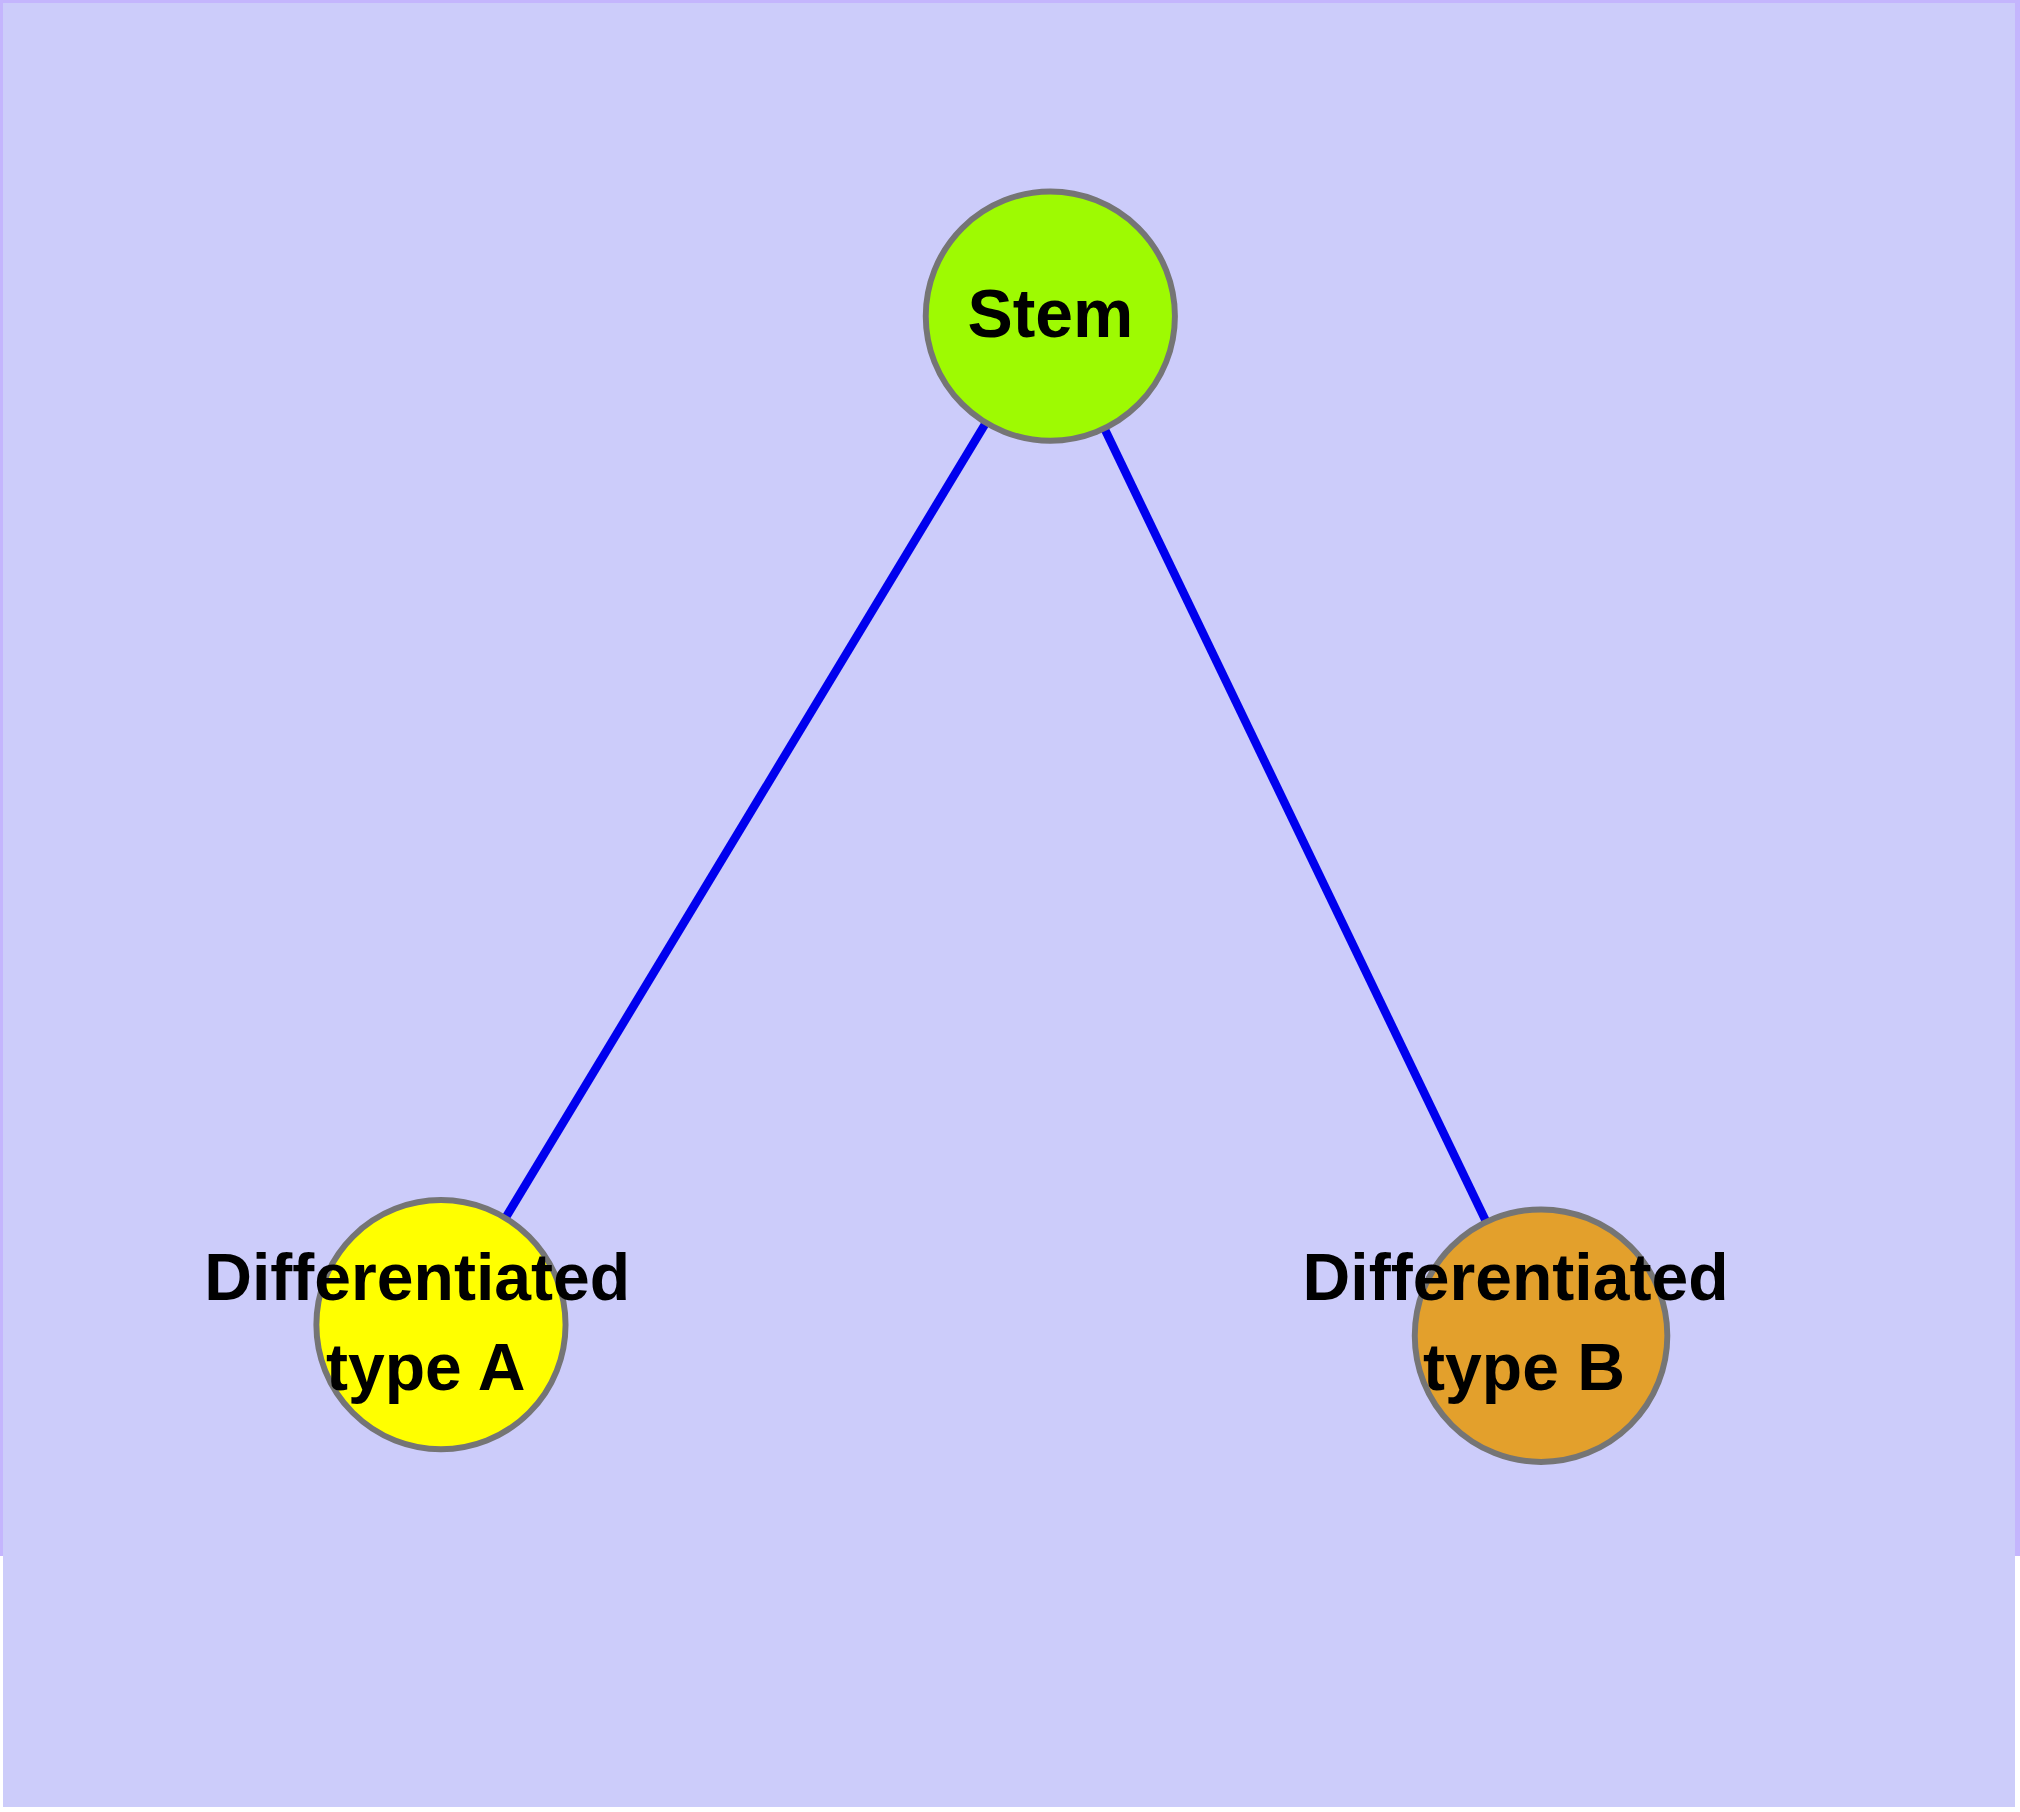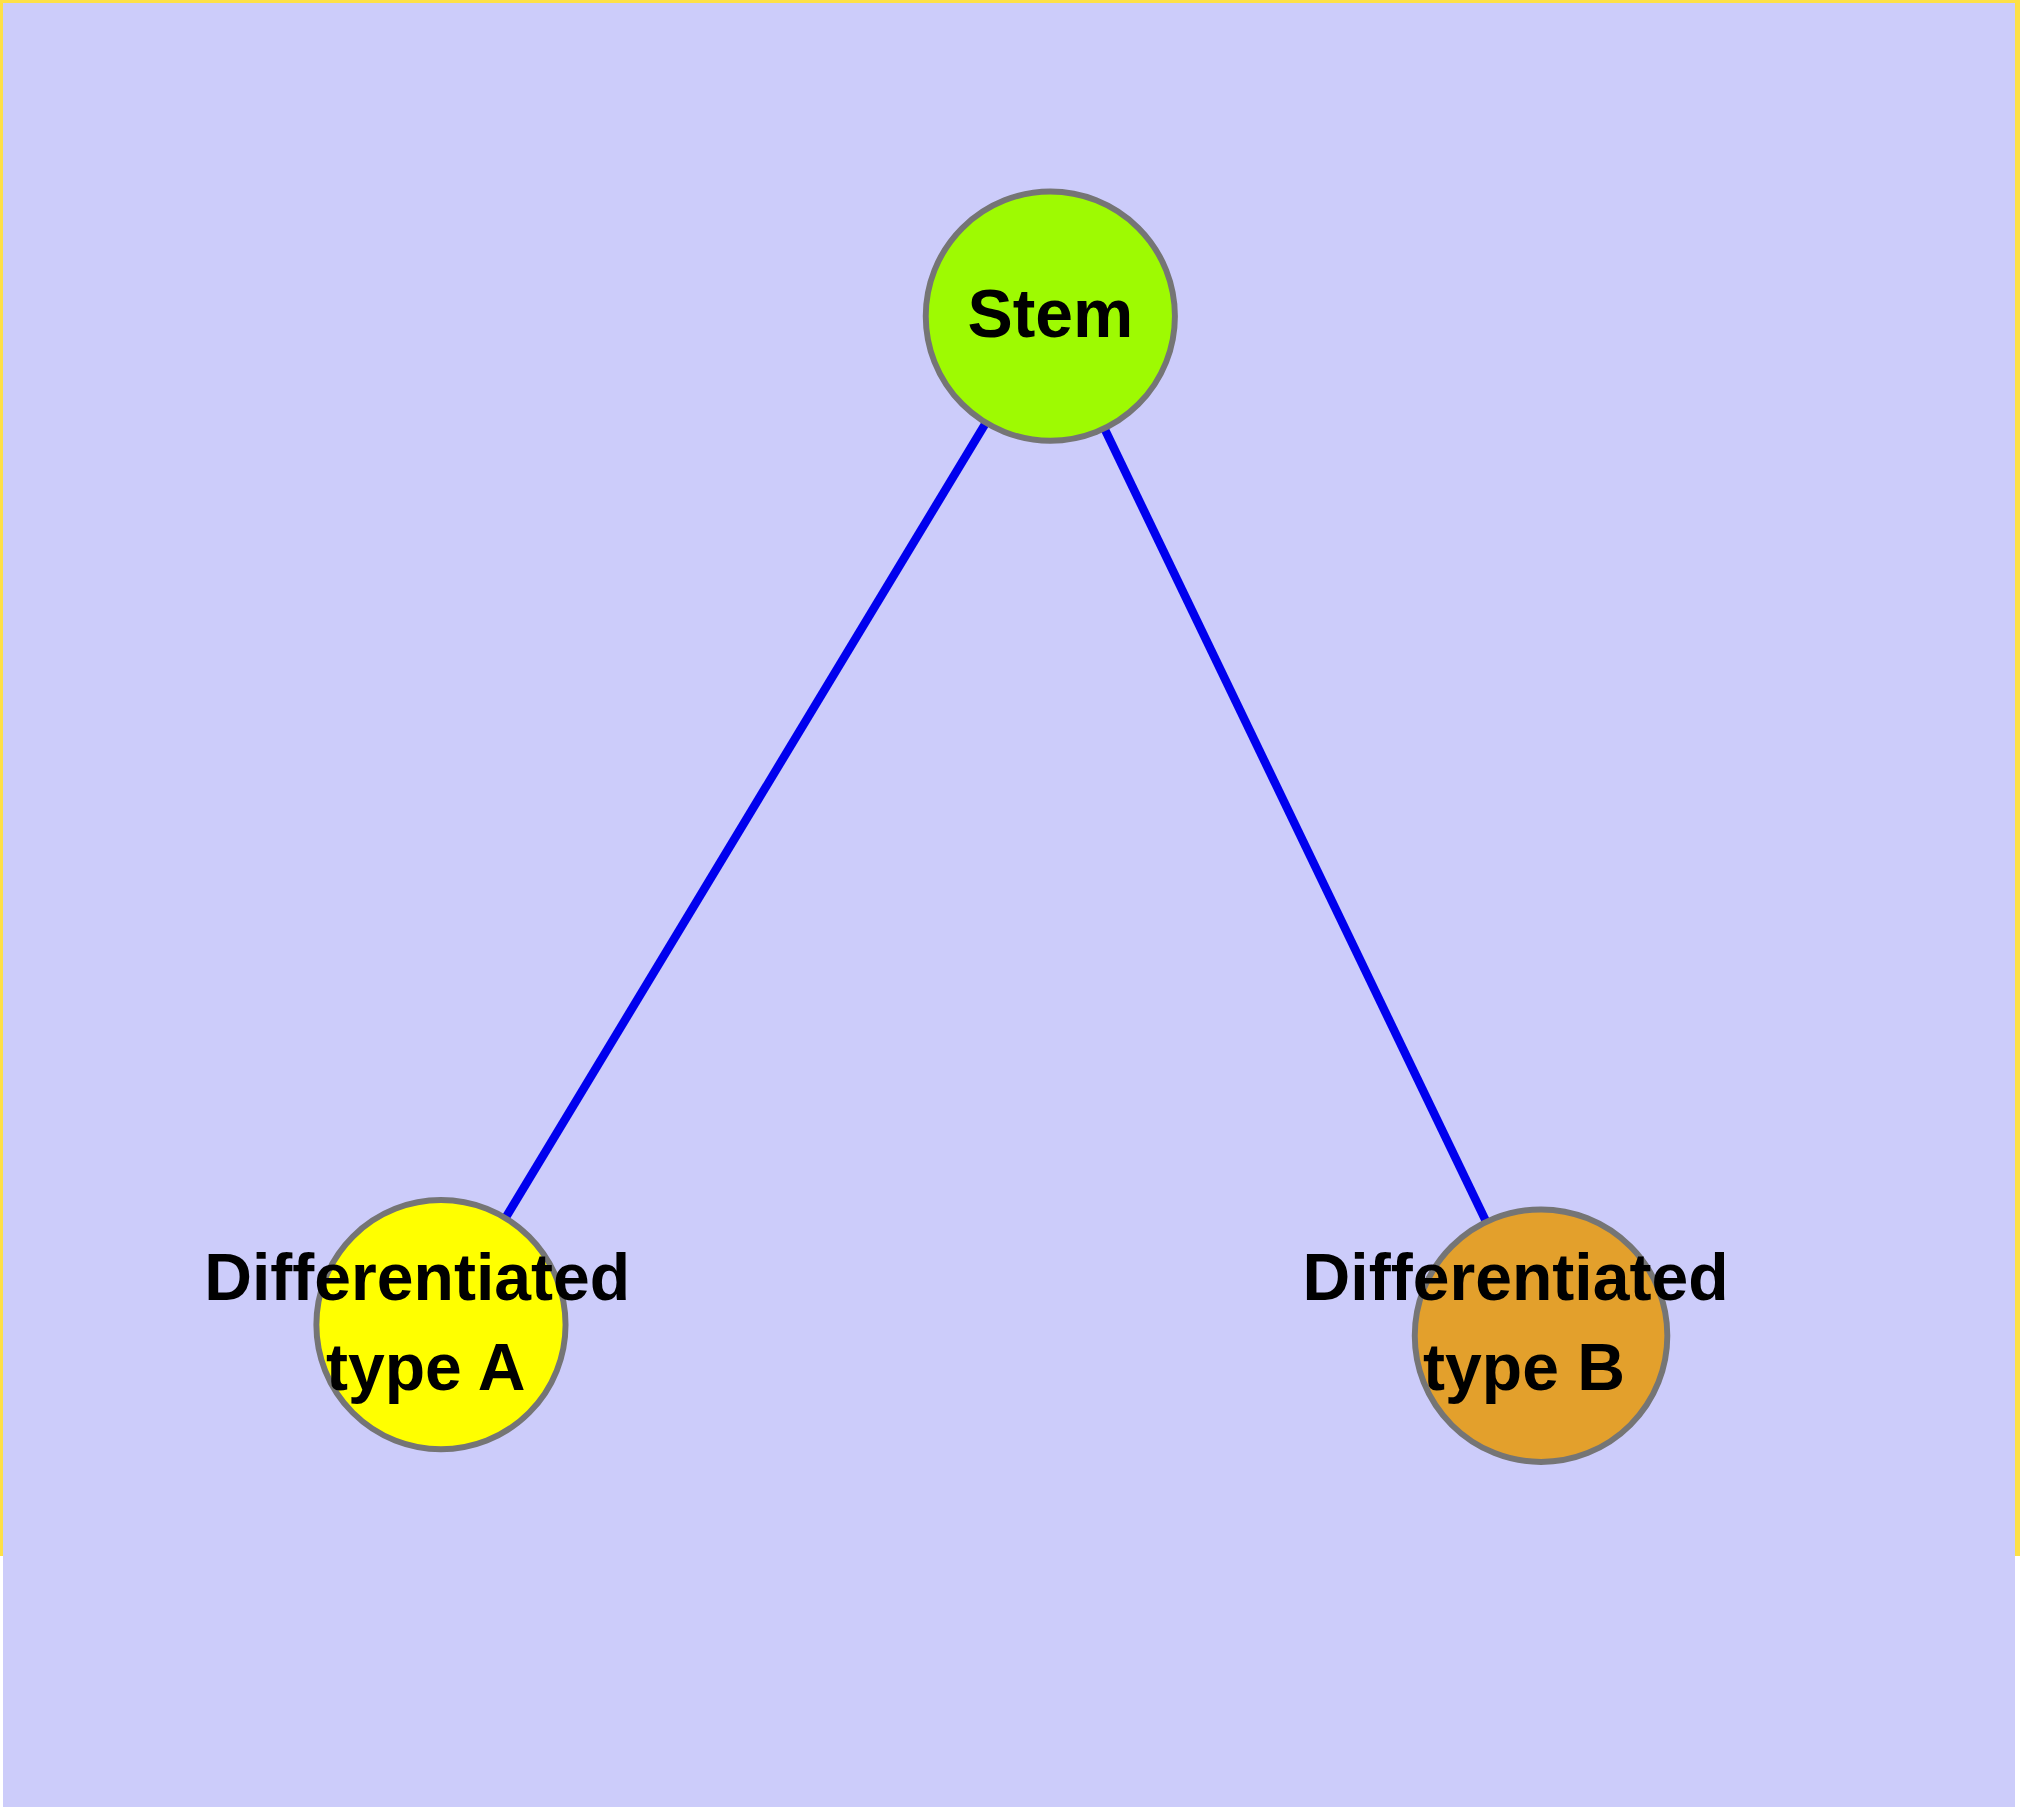--- a/index.html
+++ b/index.html
@@ -11,21 +11,21 @@
   body {
     width: 2021px;
     height: 1812px;
     overflow: hidden;
     font-family: "Liberation Sans", sans-serif;
   }
   #canvas {
     position: relative;
     width: 2021px;
     height: 1556px;
-    background: #fde047;
+    background: #c4b5fd;
   }
   #plot-area {
     position: absolute;
     left: 3.4px;
     top: 3.4px;
     width: 2012px;
     height: 1804px;
     background: #ccccfa;
   }
   #graph-svg {

